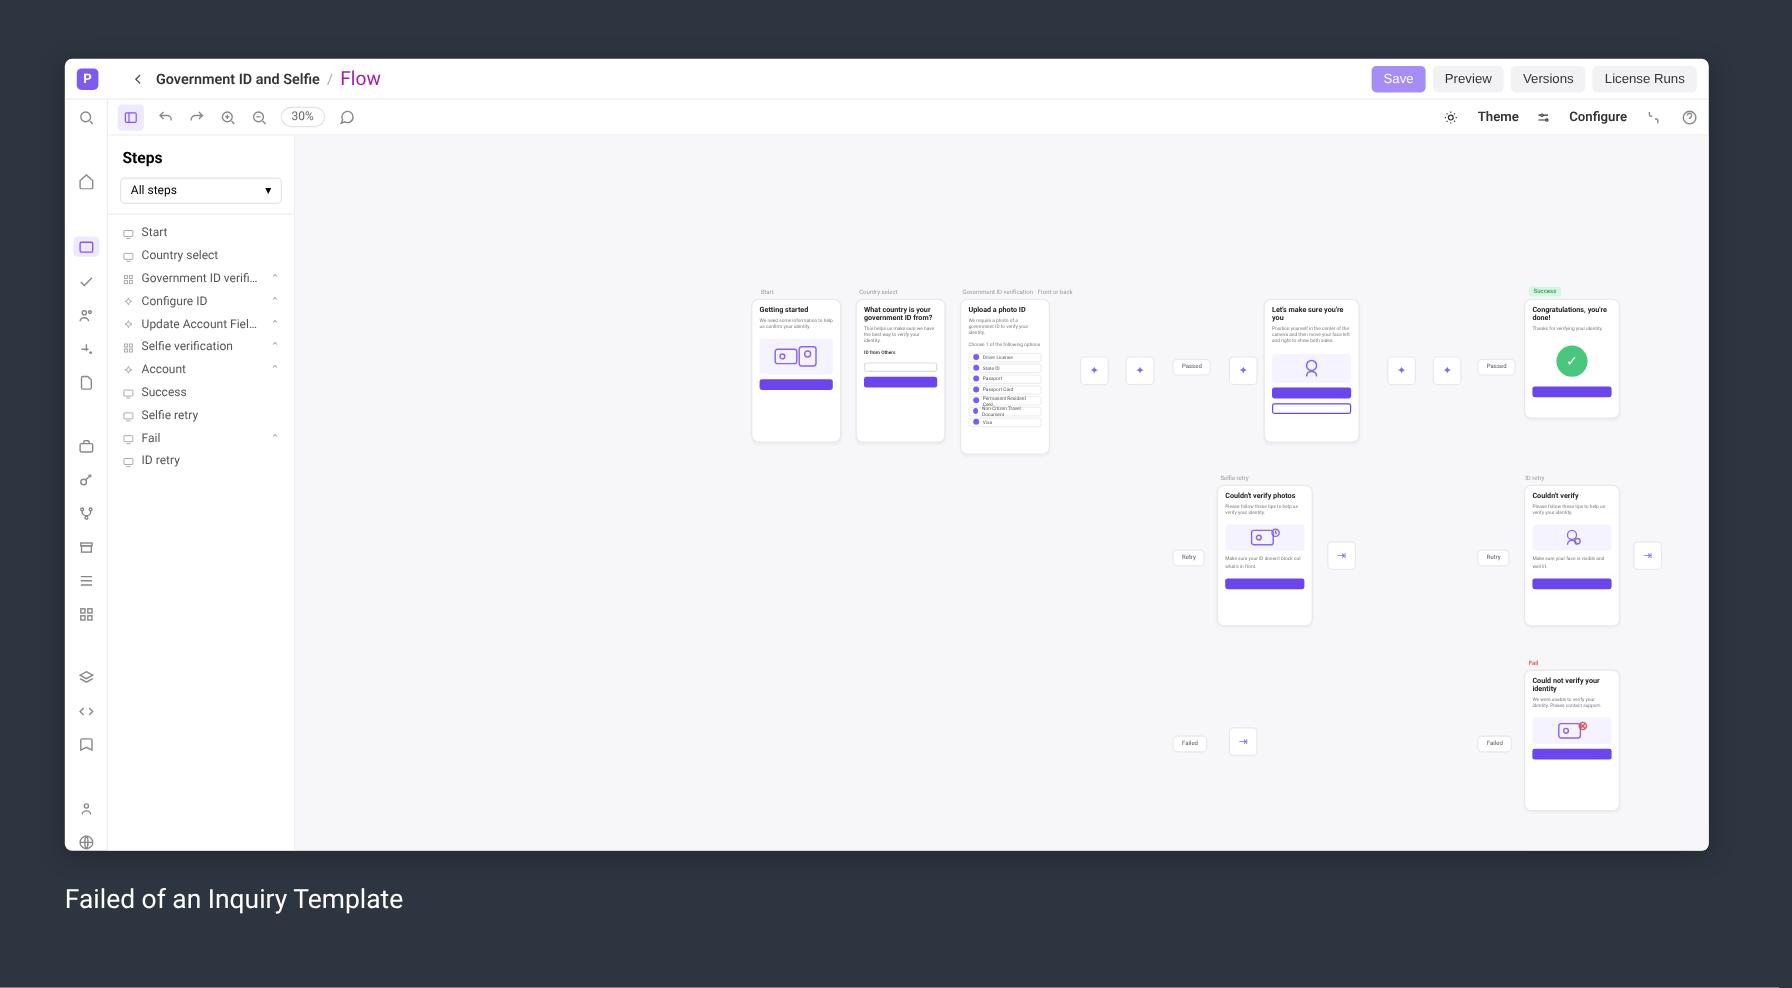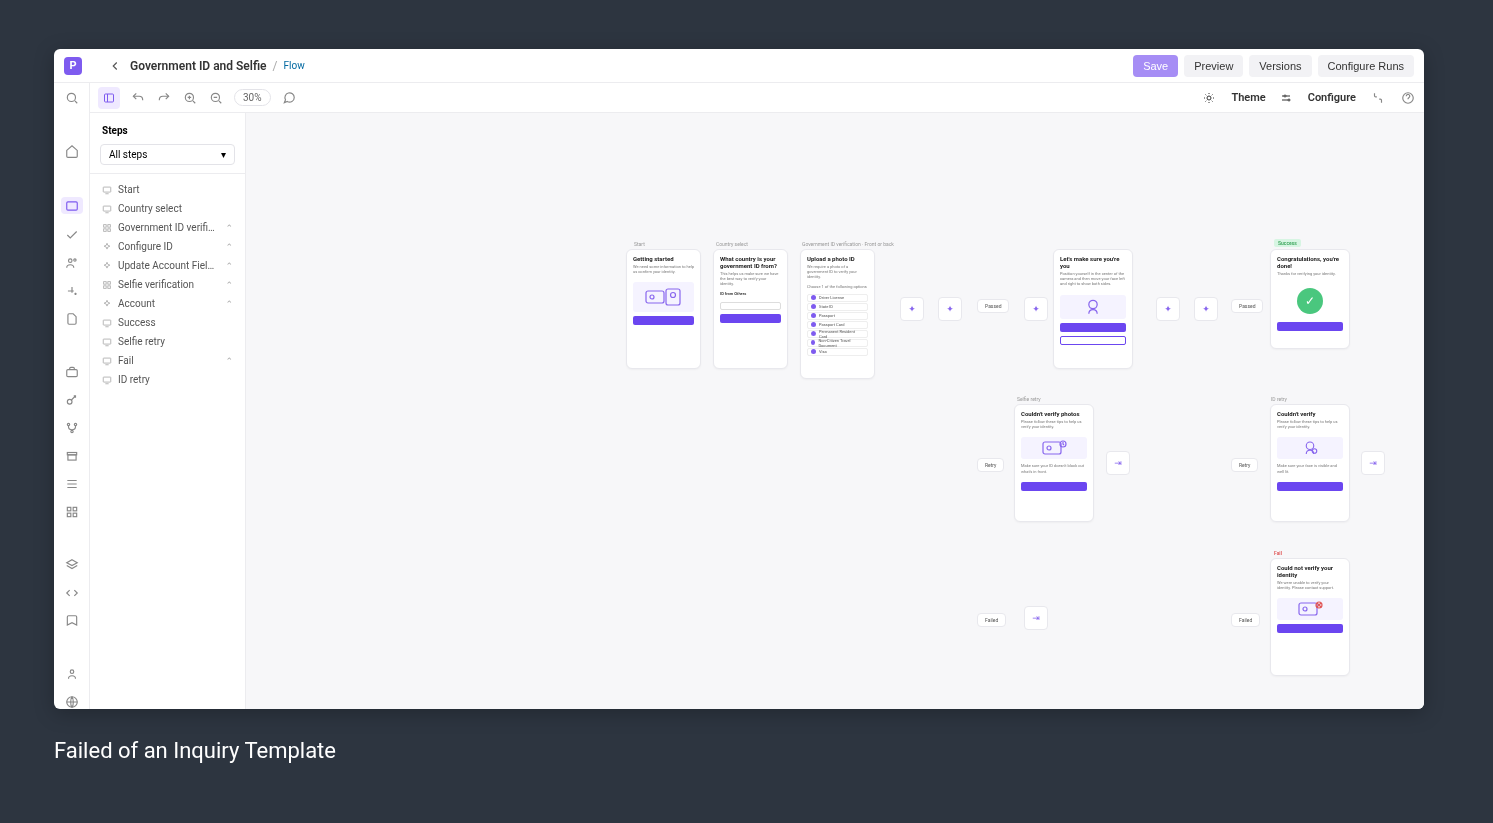--- a/index.html
+++ b/index.html
@@ -6,21 +6,21 @@
 body { background: #2d3540; font-family: -apple-system, BlinkMacSystemFont, "Segoe UI", Roboto, sans-serif; width: 1493px; height: 823px; position: relative; }
 .frame { position: absolute; top: 49px; left: 54px; width: 1370px; height: 660px; background: #fff; border-radius: 6px; overflow: hidden; display: flex; flex-direction: column; box-shadow: 0 4px 20px rgba(0,0,0,0.25); }
 .caption { position: absolute; top: 738px; left: 54px; color: #fff; font-size: 22px; font-weight: 400; }
 
 
 .topbar { height: 34px; display: flex; align-items: center; border-bottom: 1px solid #ececef; padding: 0 10px; }
 .logo { width: 18px; height: 18px; background: #7e5bef; border-radius: 4px; display: flex; align-items: center; justify-content: center; color: #fff; font-weight: 700; font-size: 11px; margin-right: 12px; }
 .back-arrow { width: 14px; height: 14px; margin: 0 8px 0 14px; cursor: pointer; }
 .crumb { font-size: 12px; color: #333; font-weight: 600; }
 .crumb-sep { margin: 0 6px; color: #aaa; font-size: 12px; }
-.crumb-current { font-size: 10px; color: #0369a1; }
+.crumb-current { font-size: 16px; color: #a21caf; }
 .topbar-right { margin-left: auto; display: flex; gap: 6px; align-items: center; }
 .btn { font-size: 11px; padding: 5px 10px; border-radius: 4px; background: #f2f2f5; color: #333; cursor: pointer; border: none; }
 .btn.save { background: #a68df5; color: #fff; }
 
 
 .body { display: flex; flex: 1; overflow: hidden; }
 .icon-rail { width: 36px; border-right: 1px solid #ececef; display: flex; flex-direction: column; align-items: center; padding-top: 8px; gap: 14px; }
 .icon-rail .ri { width: 16px; height: 16px; color: #888; cursor: pointer; display:flex; align-items:center; justify-content:center; }
 .icon-rail .ri.active { background: #efe9ff; color:#7e5bef; border-radius:4px; width:22px; height:22px; }
 .icon-rail .spacer { height: 14px; }
@@ -28,21 +28,21 @@
 .center-wrap { flex: 1; display: flex; flex-direction: column; }
 .toolbar { height: 30px; border-bottom: 1px solid #ececef; display: flex; align-items: center; padding: 0 8px; gap: 10px; }
 .tool-icon { width: 16px; height: 16px; color: #888; cursor: pointer; display:flex; align-items:center; justify-content:center; }
 .tool-icon.panel { width:22px; height:22px; background:#efe9ff; color:#7e5bef; border-radius:4px; }
 .zoom-badge { font-size: 10px; padding: 2px 8px; border: 1px solid #e3e3e8; border-radius: 10px; color: #666; }
 .toolbar-right { margin-left: auto; display: flex; align-items: center; gap: 14px; }
 .tlabel { font-size: 11px; color: #333; font-weight:600; display: flex; align-items: center; gap: 16px; cursor:pointer; }
 
 .main { flex: 1; display: flex; overflow: hidden; }
 .steps-panel { width: 156px; border-right: 1px solid #ececef; background: #fff; padding: 12px 0; }
-.steps-panel h4 { font-size: 10px; font-weight: 700; padding: 0 12px 8px; }
+.steps-panel h4 { font-size: 13px; font-weight: 700; padding: 0 12px 8px; }
 .steps-select { margin: 0 10px 8px; border: 1px solid #e3e3e8; border-radius: 4px; padding: 4px 8px; font-size: 10px; display: flex; justify-content: space-between; align-items: center; cursor:pointer; }
 .steps-hr { border-top: 1px solid #ececef; margin: 4px 0 6px; }
 .step-item { display: flex; align-items: center; padding: 4px 12px; font-size: 10px; color: #555; cursor: pointer; gap: 6px; }
 .step-item .sicon { width: 10px; height: 10px; color: #aaa; flex-shrink:0; }
 .step-item .chev { margin-left: auto; color: #aaa; font-size: 9px; }
 .step-item .lbl { white-space: nowrap; overflow: hidden; text-overflow: ellipsis; }
 
 .canvas { flex: 1; background: #f7f7f9; position: relative; overflow: hidden; }
 .node { position: absolute; background: #fff; border: 1px solid #e8e8ed; border-radius: 6px; box-shadow: 0 1px 2px rgba(0,0,0,0.04); }
 .node .ntitle { font-size: 6px; font-weight: 700; padding: 5px 6px 2px; color:#222; }
@@ -73,21 +73,21 @@
           <path d="M15 18l-6-6 6-6"></path>
         </svg>
     </div>
     <span class="crumb">Government ID and Selfie</span>
     <span class="crumb-sep">/</span>
     <span class="crumb-current">Flow</span>
     <div class="topbar-right">
       <button class="btn save">Save</button>
       <button class="btn">Preview</button>
       <button class="btn">Versions</button>
-      <button class="btn">Configure Runs</button>
+      <button class="btn">License Runs</button>
     </div>
   </div>
 
   <div class="body">
 
     <div class="icon-rail">
       <div class="ri">
           <svg width="14" height="14" viewBox="0 0 24 24" fill="none" stroke="currentColor" stroke-width="2">
             <circle cx="11" cy="11" r="7"></circle>
             <path d="M21 21l-4-4"></path>

